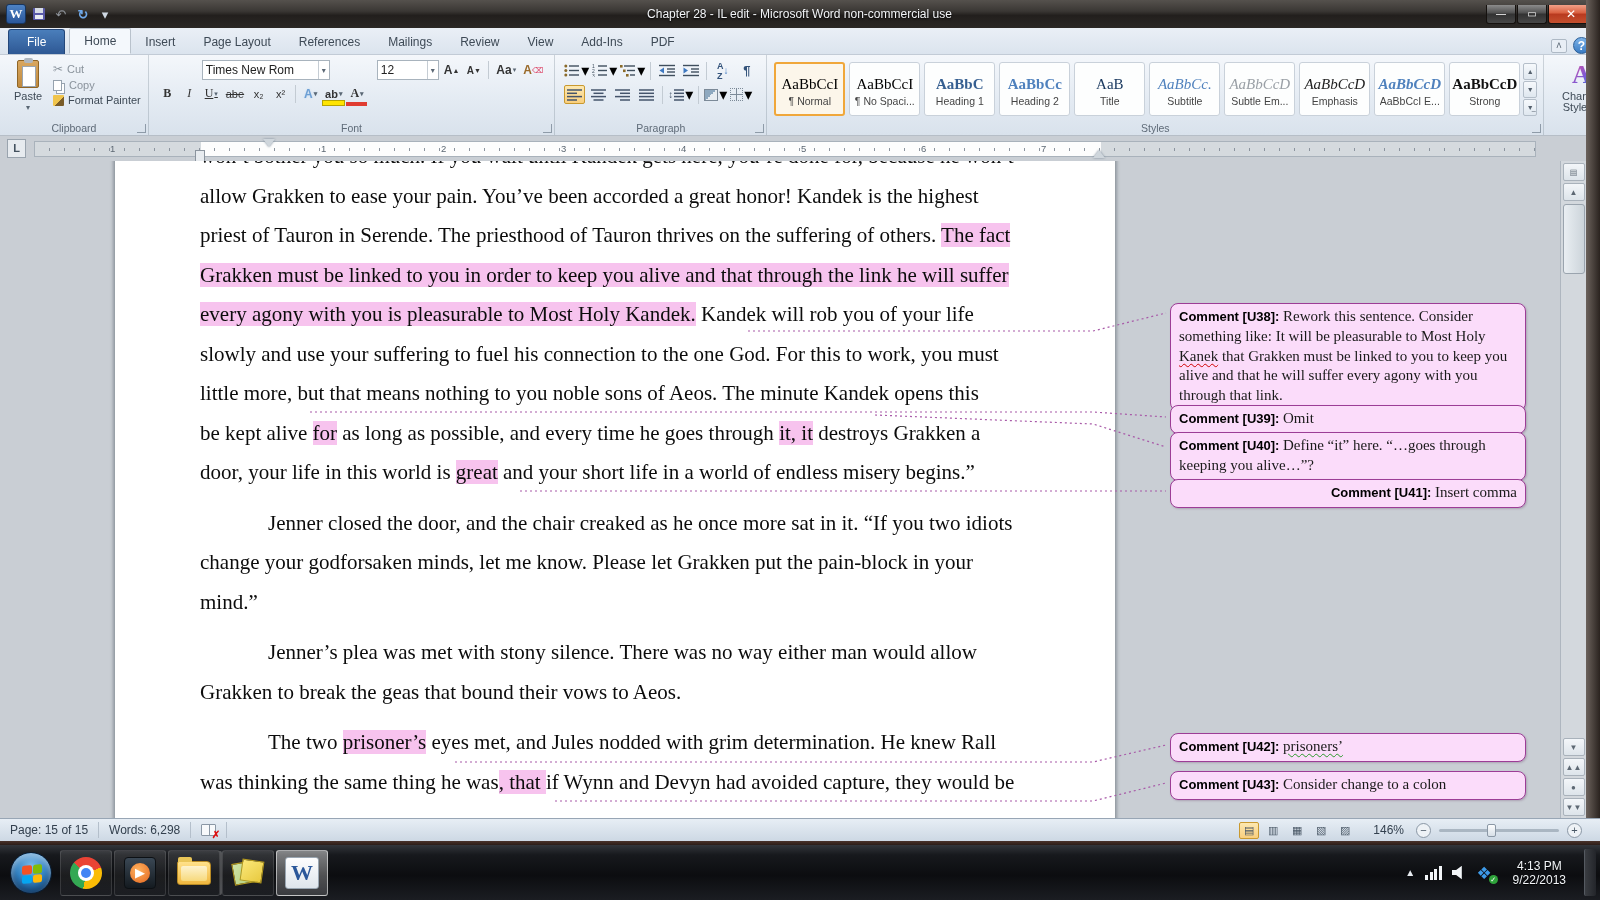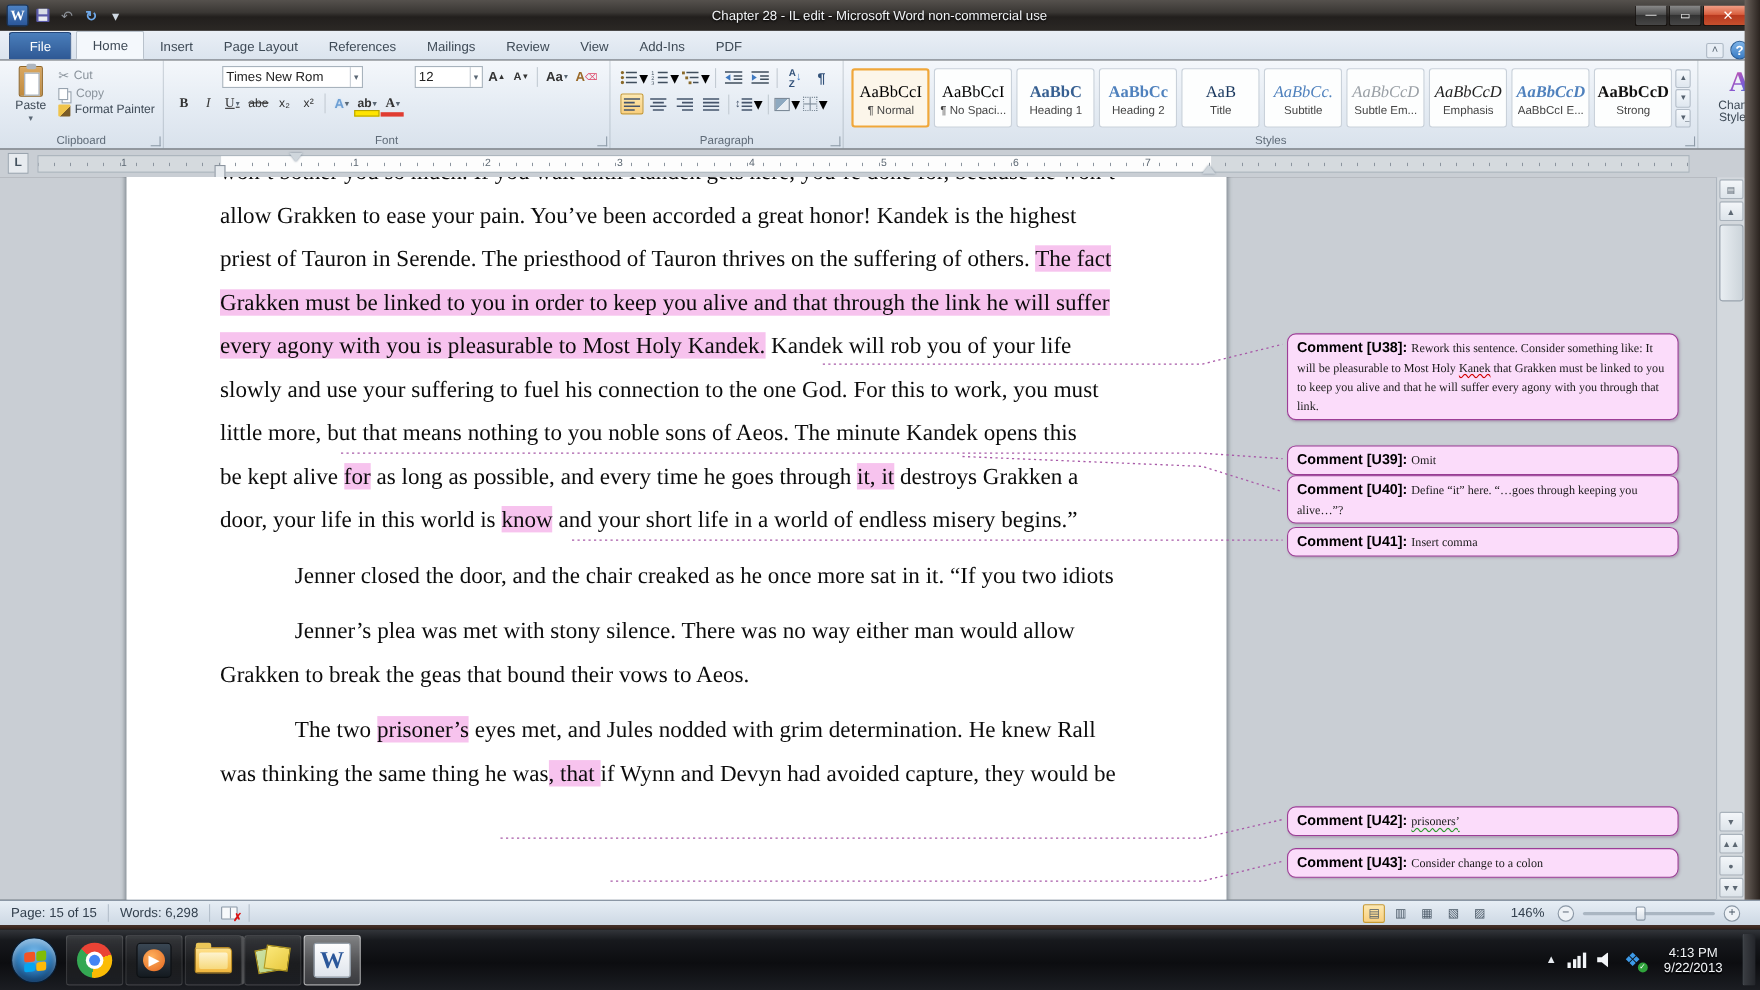--- a/index.html
+++ b/index.html
@@ -163,21 +163,21 @@
   .dline { height:39.5px; line-height:39.5px; white-space:nowrap; }
   .dline.pstart { text-indent:68px; margin-top:11px; }
   .hl { background:#f7c3ee; }
   #connectors { position:absolute; inset:0; width:100%; height:100%; pointer-events:none; }
 
   
   .cbox { position:absolute; left:1170px; width:356px; background:#fbdcfa; border:1.5px solid #9c3d96;
     border-radius:8px; padding:3px 8px 4px; font-size:13px; color:#1a1a1a; line-height:1.32;
     box-shadow:1px 1px 2px rgba(90,40,90,.25); }
   .cbox b { font-family:"Liberation Sans",sans-serif; font-size:13px; color:#000; }
-  .cbox .cmt-body { font-family:"Liberation Serif",serif; font-size:11px; }
+  .cbox .cmt-body { font-family:"Liberation Serif",serif; font-size:15px; }
   .sq-red { text-decoration:underline wavy #d00000 1px; text-underline-offset:2px; }
   .sq-green { text-decoration:underline wavy #2a9a2a 1px; text-underline-offset:2px; }
 
   
   .vscroll { position:absolute; right:14px; top:0; width:26px; height:100%; background:#d3d8dd;
     border-left:1px solid #aeb6bf; display:flex; flex-direction:column; align-items:center; }
   .sc-btn { width:22px; height:18px; margin-top:2px; background:linear-gradient(180deg,#f3f6f9,#dde4ea);
     border:1px solid #a9b2bb; border-radius:2px; font-size:8px; color:#5d6873; display:flex; align-items:center; justify-content:center; }
   .sc-thumb { width:22px; height:70px; margin-top:3px; background:linear-gradient(90deg,#e9eef2,#ccd4da);
     border:1px solid #9aa4ae; border-radius:3px; }
@@ -624,43 +624,45 @@
     <div class="page">
       <div id="doctext">
           <div class="dline"><span>won’t bother you so much. If you wait until Kandek gets here, you’re done for, because he won’t</span></div>
           <div class="dline"><span>allow Grakken to ease your pain. You’ve been accorded a great honor! Kandek is the highest</span></div>
           <div class="dline"><span>priest of Tauron in Serende. The priesthood of Tauron thrives on the suffering of others. </span><span class="hl">The fact</span></div>
           <div class="dline"><span class="hl">Grakken must be linked to you in order to keep you alive and that through the link he will suffer</span></div>
           <div class="dline"><span class="hl">every agony with you is pleasurable to Most Holy Kandek.</span><span> Kandek will rob you of your life</span></div>
           <div class="dline"><span>slowly and use your suffering to fuel his connection to the one God. For this to work, you must</span></div>
           <div class="dline"><span>little more, but that means nothing to you noble sons of Aeos. The minute Kandek opens this</span></div>
           <div class="dline"><span>be kept alive </span><span class="hl">for</span><span> as long as possible, and every time he goes through </span><span class="hl">it, it</span><span> destroys Grakken a</span></div>
-          <div class="dline"><span>door, your life in this world is </span><span class="hl">know</span><span> and your short life in a world of endless misery begins.”</span></div>
+          <div class="dline"><span>door, your life in this world is </span><span class="hl">great</span><span> and your short life in a world of endless misery begins.”</span></div>
           <div class="dline pstart"><span>Jenner closed the door, and the chair creaked as he once more sat in it. “If you two idiots</span></div>
+          <div class="dline"><span>change your godforsaken minds, let me know. Please let Grakken put the pain-block in your</span></div>
+          <div class="dline"><span>mind.”</span></div>
           <div class="dline pstart"><span>Jenner’s plea was met with stony silence.  There was no way either man would allow</span></div>
           <div class="dline"><span>Grakken to break the geas that bound their vows to Aeos.</span></div>
           <div class="dline pstart"><span>The two </span><span class="hl">prisoner’s</span><span> eyes met, and Jules nodded with grim determination. He knew Rall</span></div>
           <div class="dline"><span>was thinking the same thing he was</span><span class="hl">, that </span><span>if Wynn and Devyn had avoided capture, they would be</span></div>
         </div>
     </div>
 
     <svg id="connectors">
         <polyline points="748,170 1093,170 1166,152" fill="none" stroke="#a85aa8" stroke-width="1.2" stroke-dasharray="2 3"></polyline>
         <polyline points="310,251 1093,251 1166,256" fill="none" stroke="#a85aa8" stroke-width="1.2" stroke-dasharray="2 3"></polyline>
         <polyline points="875,254 1093,263 1166,286" fill="none" stroke="#a85aa8" stroke-width="1.2" stroke-dasharray="2 3"></polyline>
         <polyline points="520,330 1093,330 1166,330" fill="none" stroke="#a85aa8" stroke-width="1.2" stroke-dasharray="2 3"></polyline>
         <polyline points="455,601 1093,601 1166,584" fill="none" stroke="#a85aa8" stroke-width="1.2" stroke-dasharray="2 3"></polyline>
         <polyline points="555,640 1093,640 1166,622" fill="none" stroke="#a85aa8" stroke-width="1.2" stroke-dasharray="2 3"></polyline>
       </svg>
 
     <div id="comments">
         <div class="cbox" style="top: 142px;"><b>Comment [U38]: </b><span class="cmt-body"><span>Rework this sentence. Consider something like: It will be pleasurable to Most Holy </span><span class="sq-red">Kanek</span><span> that Grakken must be linked to you to keep you alive and that he will suffer every agony with you through that link.</span></span></div>
         <div class="cbox" style="top: 244px;"><b>Comment [U39]: </b><span class="cmt-body"><span>Omit</span></span></div>
         <div class="cbox" style="top: 271px;"><b>Comment [U40]: </b><span class="cmt-body"><span>Define “it” here.  “…goes through keeping you alive…”?</span></span></div>
-        <div class="cbox" style="top: 318px;"><b>Comment [U41]: </b><span class="cmt-body"><span>Insert comma</span></span></div>
+        <div class="cbox" style="top: 318px; text-align: right;"><b>Comment [U41]: </b><span class="cmt-body"><span>Insert comma</span></span></div>
         <div class="cbox" style="top: 572px;"><b>Comment [U42]: </b><span class="cmt-body"><span class="sq-green">prisoners’</span></span></div>
         <div class="cbox" style="top: 610px;"><b>Comment [U43]: </b><span class="cmt-body"><span>Consider change to a colon</span></span></div>
       </div>
 
     <div class="vscroll">
       <span class="sc-btn">▤</span>
       <span class="sc-btn">▲</span>
       <div class="sc-thumb"></div>
       <div class="sc-bottom">
         <span class="sc-btn">▼</span>

